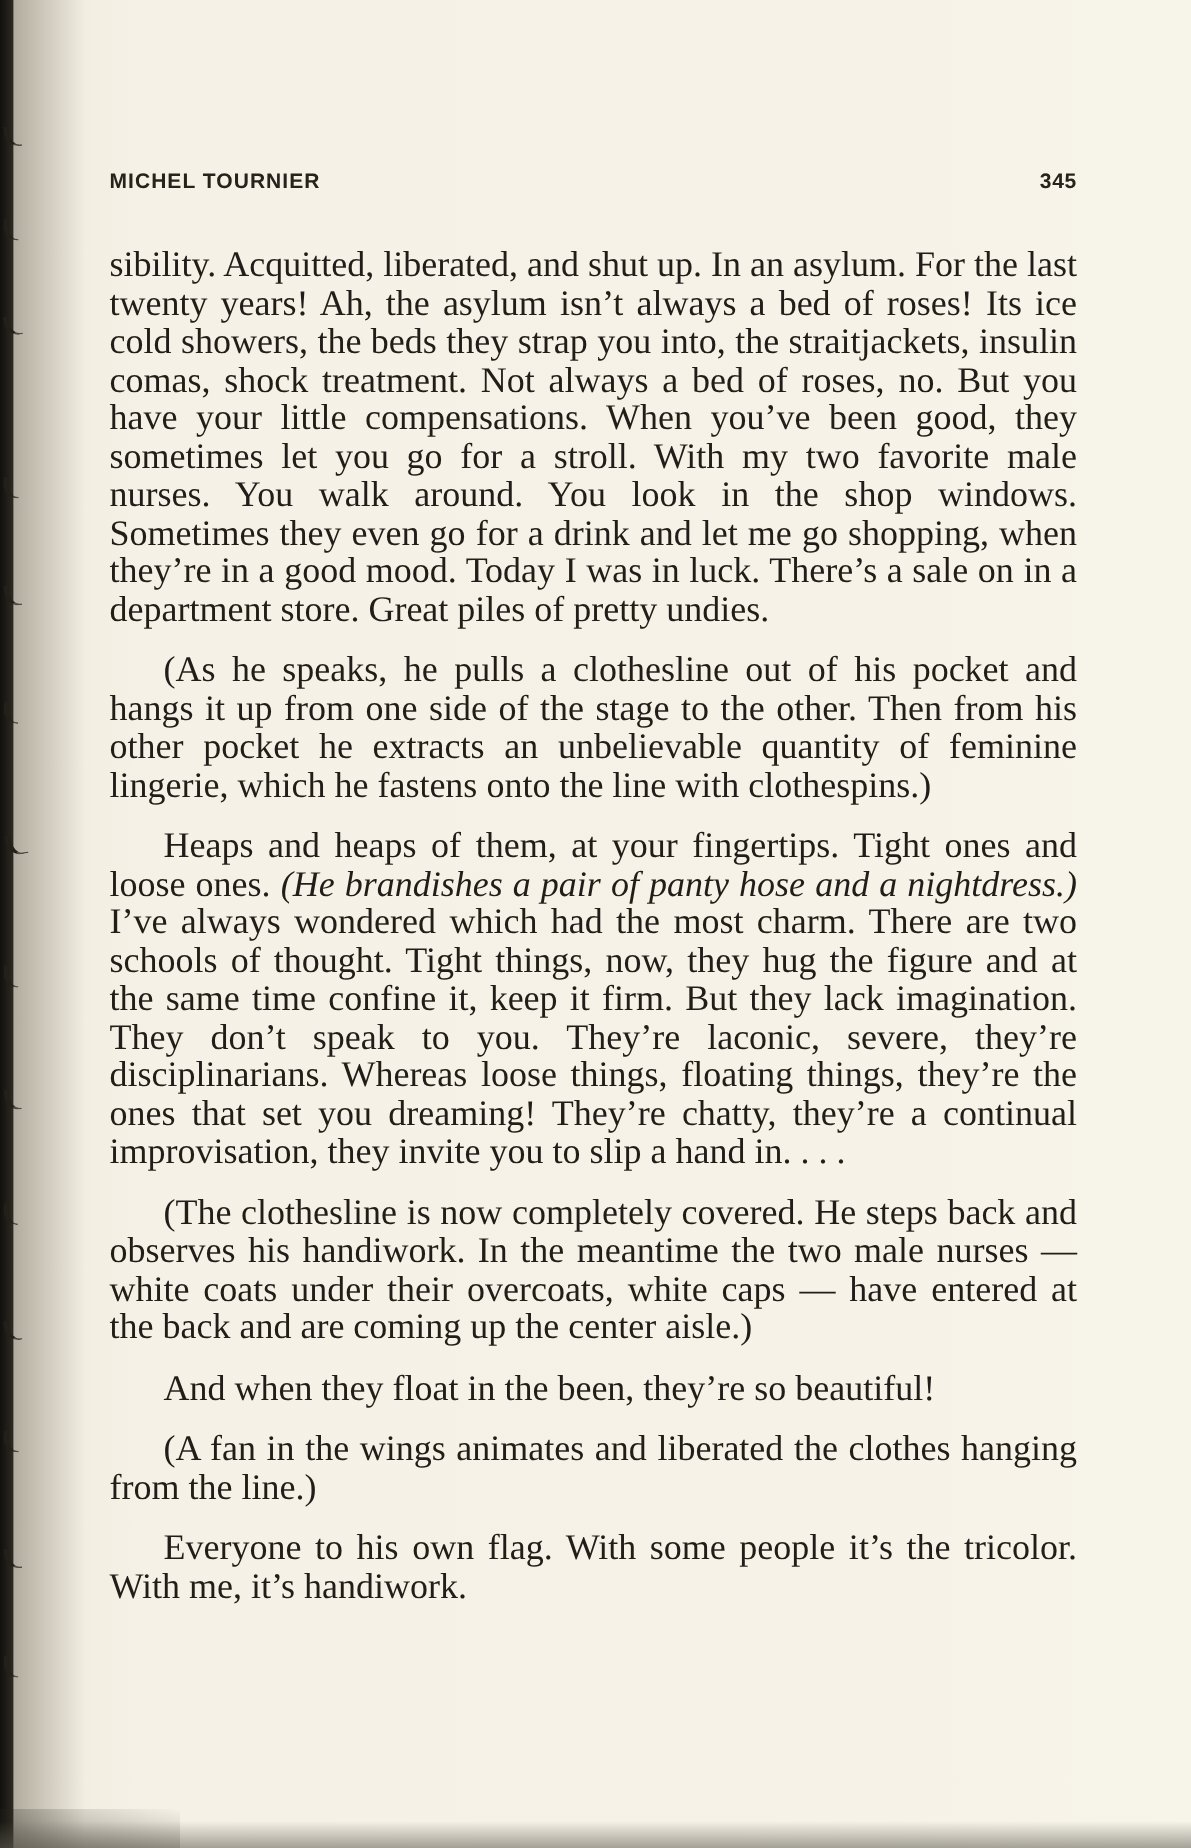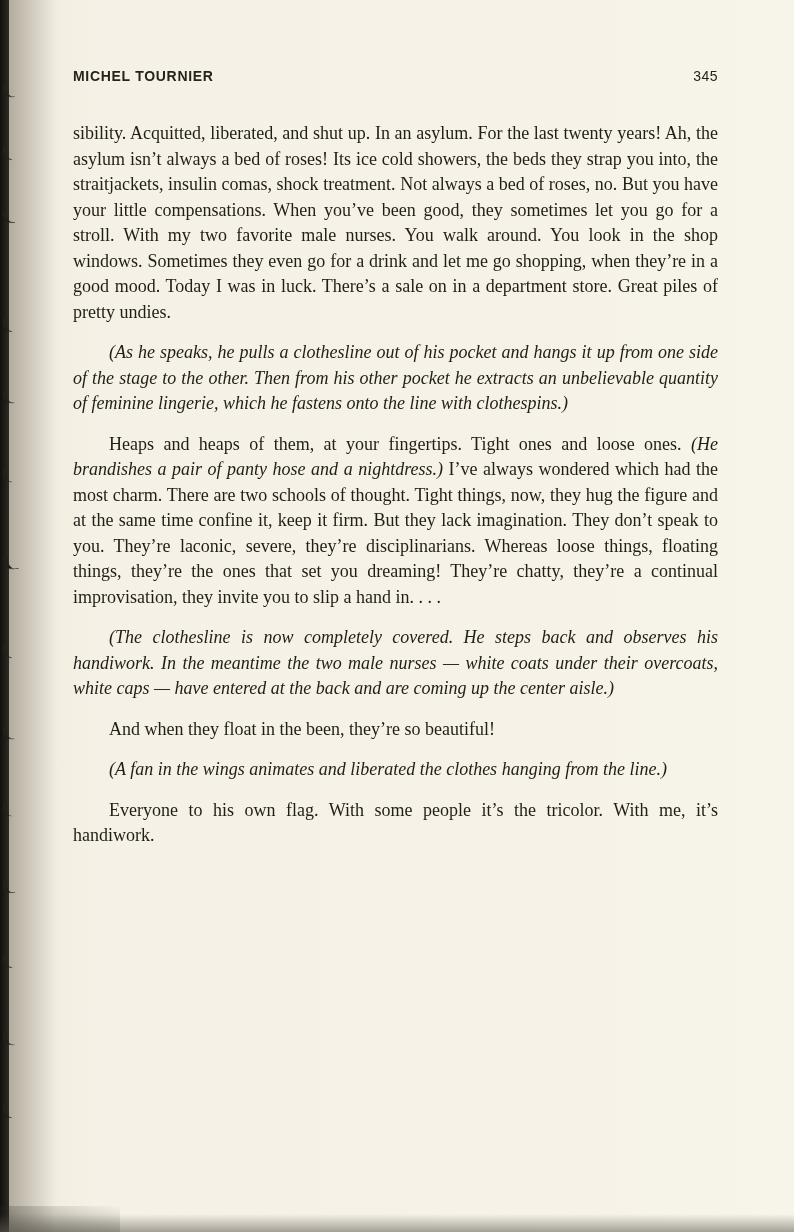--- a/index.html
+++ b/index.html
@@ -17,25 +17,25 @@
     border-radius:0 0 0 10px;}
   .bottom-shade{position:absolute;left:0;bottom:0;width:100%;height:18px;
     background:linear-gradient(to bottom,rgba(96,93,84,0),rgba(96,93,84,0.55));}
   .bottom-corner{position:absolute;left:0;bottom:0;width:120px;height:26px;
     background:linear-gradient(to top right,rgba(40,37,30,0.45),rgba(40,37,30,0));}
   .text-block{position:absolute;left:73px;top:68px;width:645px;color:#211e19;}
   .running-header{display:flex;justify-content:space-between;align-items:flex-end;
     font-family:"Liberation Sans",sans-serif;font-size:14px;color:#26231d;
     margin:0 0 37px 0;}
   .running-header .author{font-weight:700;letter-spacing:0.7px;}
-  .running-header .pagenum{font-weight:400;letter-spacing:0.5px;}
-  p.block{font-size:18px;line-height:25.5px;text-align:justify;
+  .running-header .pagenum{font-weight:700;letter-spacing:0.5px;margin-top:44px;}
+  p.block{font-size:24px;line-height:25.5px;text-align:justify;
     margin:0 0 15px 0;text-indent:36px;}
   p.block.first{text-indent:0;}
-  p.stage{font-style:italic;}
+  p.stage{}
   .it{font-style:italic;}
 </style>
 </head>
 <body>
 
 <div class="page">
 
   <div class="spine"></div>
   <div class="spine-shadow"></div>
 

